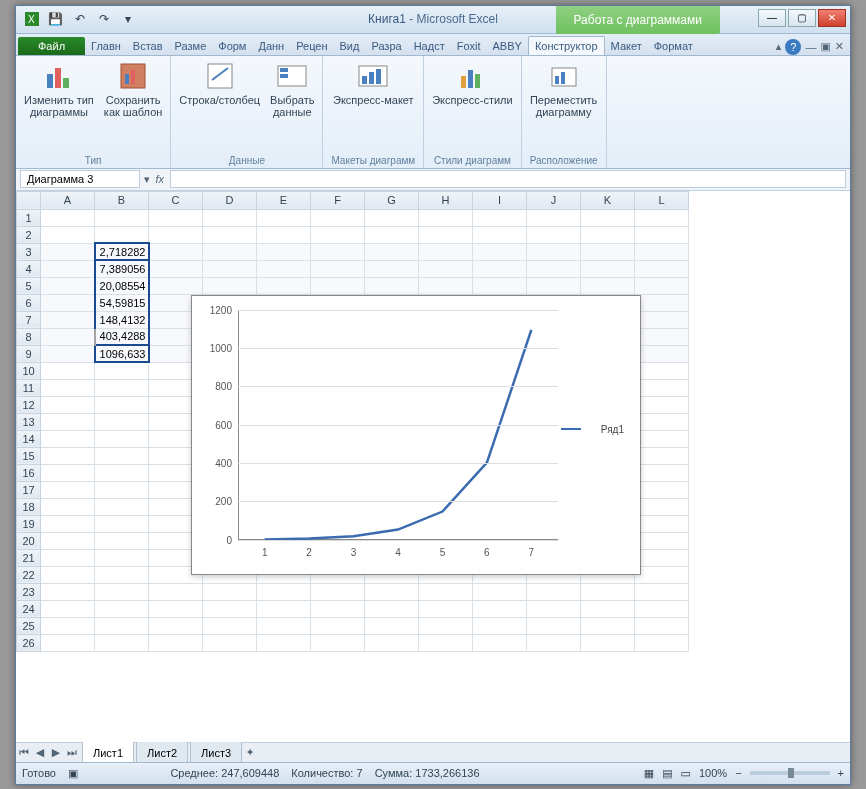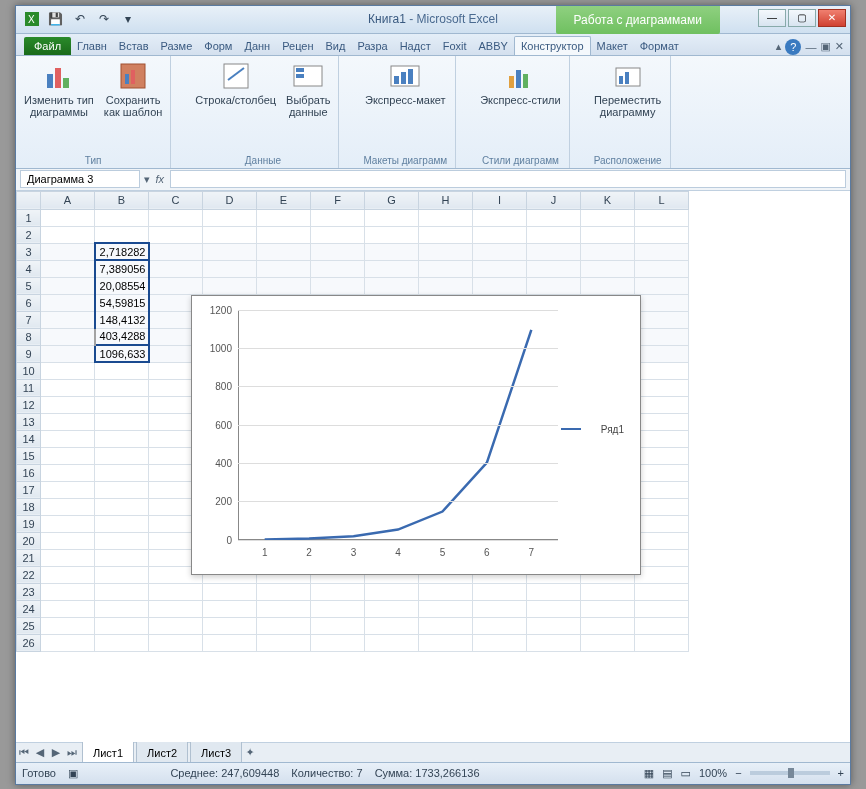--- a/index.html
+++ b/index.html
@@ -9,25 +9,25 @@
 .qat { display: flex; align-items: center; gap: 4px; padding-left: 6px; }
 .qat-btn { width: 20px; height: 20px; display: flex; align-items: center; justify-content: center; font-size: 12px; color: #345; cursor: pointer; }
 .title-center { position: absolute; left: 0; right: 0; text-align: center; font-size: 12px; color: #4a6a90; pointer-events: none; }
 .title-center .bookname { color: #3a5a80; }
 .chart-tools-tab { position: absolute; right: 130px; top: 0; height: 28px; background: linear-gradient(#8fd080,#6fc060); color: #fff; font-size: 12px; padding: 0 18px; display: flex; align-items: center; border-radius: 0 0 2px 2px; }
 .winbtns { position: absolute; right: 4px; top: 3px; display: flex; gap: 2px; }
 .winbtn { width: 28px; height: 18px; border: 1px solid #8aa; background: linear-gradient(#f4f8fc,#d8e4f0); font-size: 10px; display: flex; align-items: center; justify-content: center; cursor: pointer; }
 .winbtn.close { background: linear-gradient(#f08070,#d04030); color: #fff; border-color: #a03020; }
 .tabs { height: 22px; background: linear-gradient(#e4eef8,#d4e0ee); display: flex; align-items: flex-end; font-size: 11px; border-bottom: 1px solid #a0b8d0; }
 .tab { padding: 3px 6px; color: #3a5a80; cursor: pointer; }
-.tab.file { background: linear-gradient(#2a8a2a,#1a6a1a); color: #fff; border-radius: 2px 2px 0 0; padding: 3px 10px; margin-left: 8px; }
+.tab.file { background: linear-gradient(#2a8a2a,#1a6a1a); color: #fff; border-radius: 2px 2px 0 0; padding: 3px 20px; margin-left: 2px; }
 .tab.active { background: #f4f8fc; border: 1px solid #a0b8d0; border-bottom: none; border-radius: 2px 2px 0 0; }
 .tabs-right { margin-left: auto; display: flex; align-items: center; gap: 4px; padding-right: 6px; }
 .help-round { width: 16px; height: 16px; border-radius: 50%; background: #3a7ac0; color: #fff; font-size: 11px; display: flex; align-items: center; justify-content: center; }
-.ribbon { height: 113px; background: linear-gradient(#f4f8fc,#e4eef8); border-bottom: 1px solid #a0b8d0; display: flex; font-size: 11px; gap: 16px; }
+.ribbon { height: 113px; background: linear-gradient(#f4f8fc,#e4eef8); border-bottom: 1px solid #a0b8d0; display: flex; font-size: 11px; }
 .rgroup { border-right: 1px solid #c0d0e0; padding: 4px 8px 2px; display: flex; flex-direction: column; align-items: center; justify-content: space-between; }
 .rgroup-items { display: flex; gap: 10px; }
 .ritem { display: flex; flex-direction: column; align-items: center; text-align: center; cursor: pointer; color: #345; }
 .ritem-icon { width: 32px; height: 32px; margin-bottom: 2px; }
 .rgroup-label { font-size: 10px; color: #6080a0; text-align: right; }
 .formulabar { height: 22px; background: #f0f4f8; border-bottom: 1px solid #c0d0e0; display: flex; align-items: center; font-size: 11px; }
 .namebox { width: 120px; border: 1px solid #bcd; background: #fff; padding: 2px 6px; margin: 0 4px; }
 .fx { padding: 0 6px; color: #567; font-style: italic; }
 .fxinput { flex: 1; border: 1px solid #bcd; background: #fff; height: 18px; margin-right: 4px; }
 .grid-area { flex: 1; position: relative; background: #fff; overflow: hidden; }

